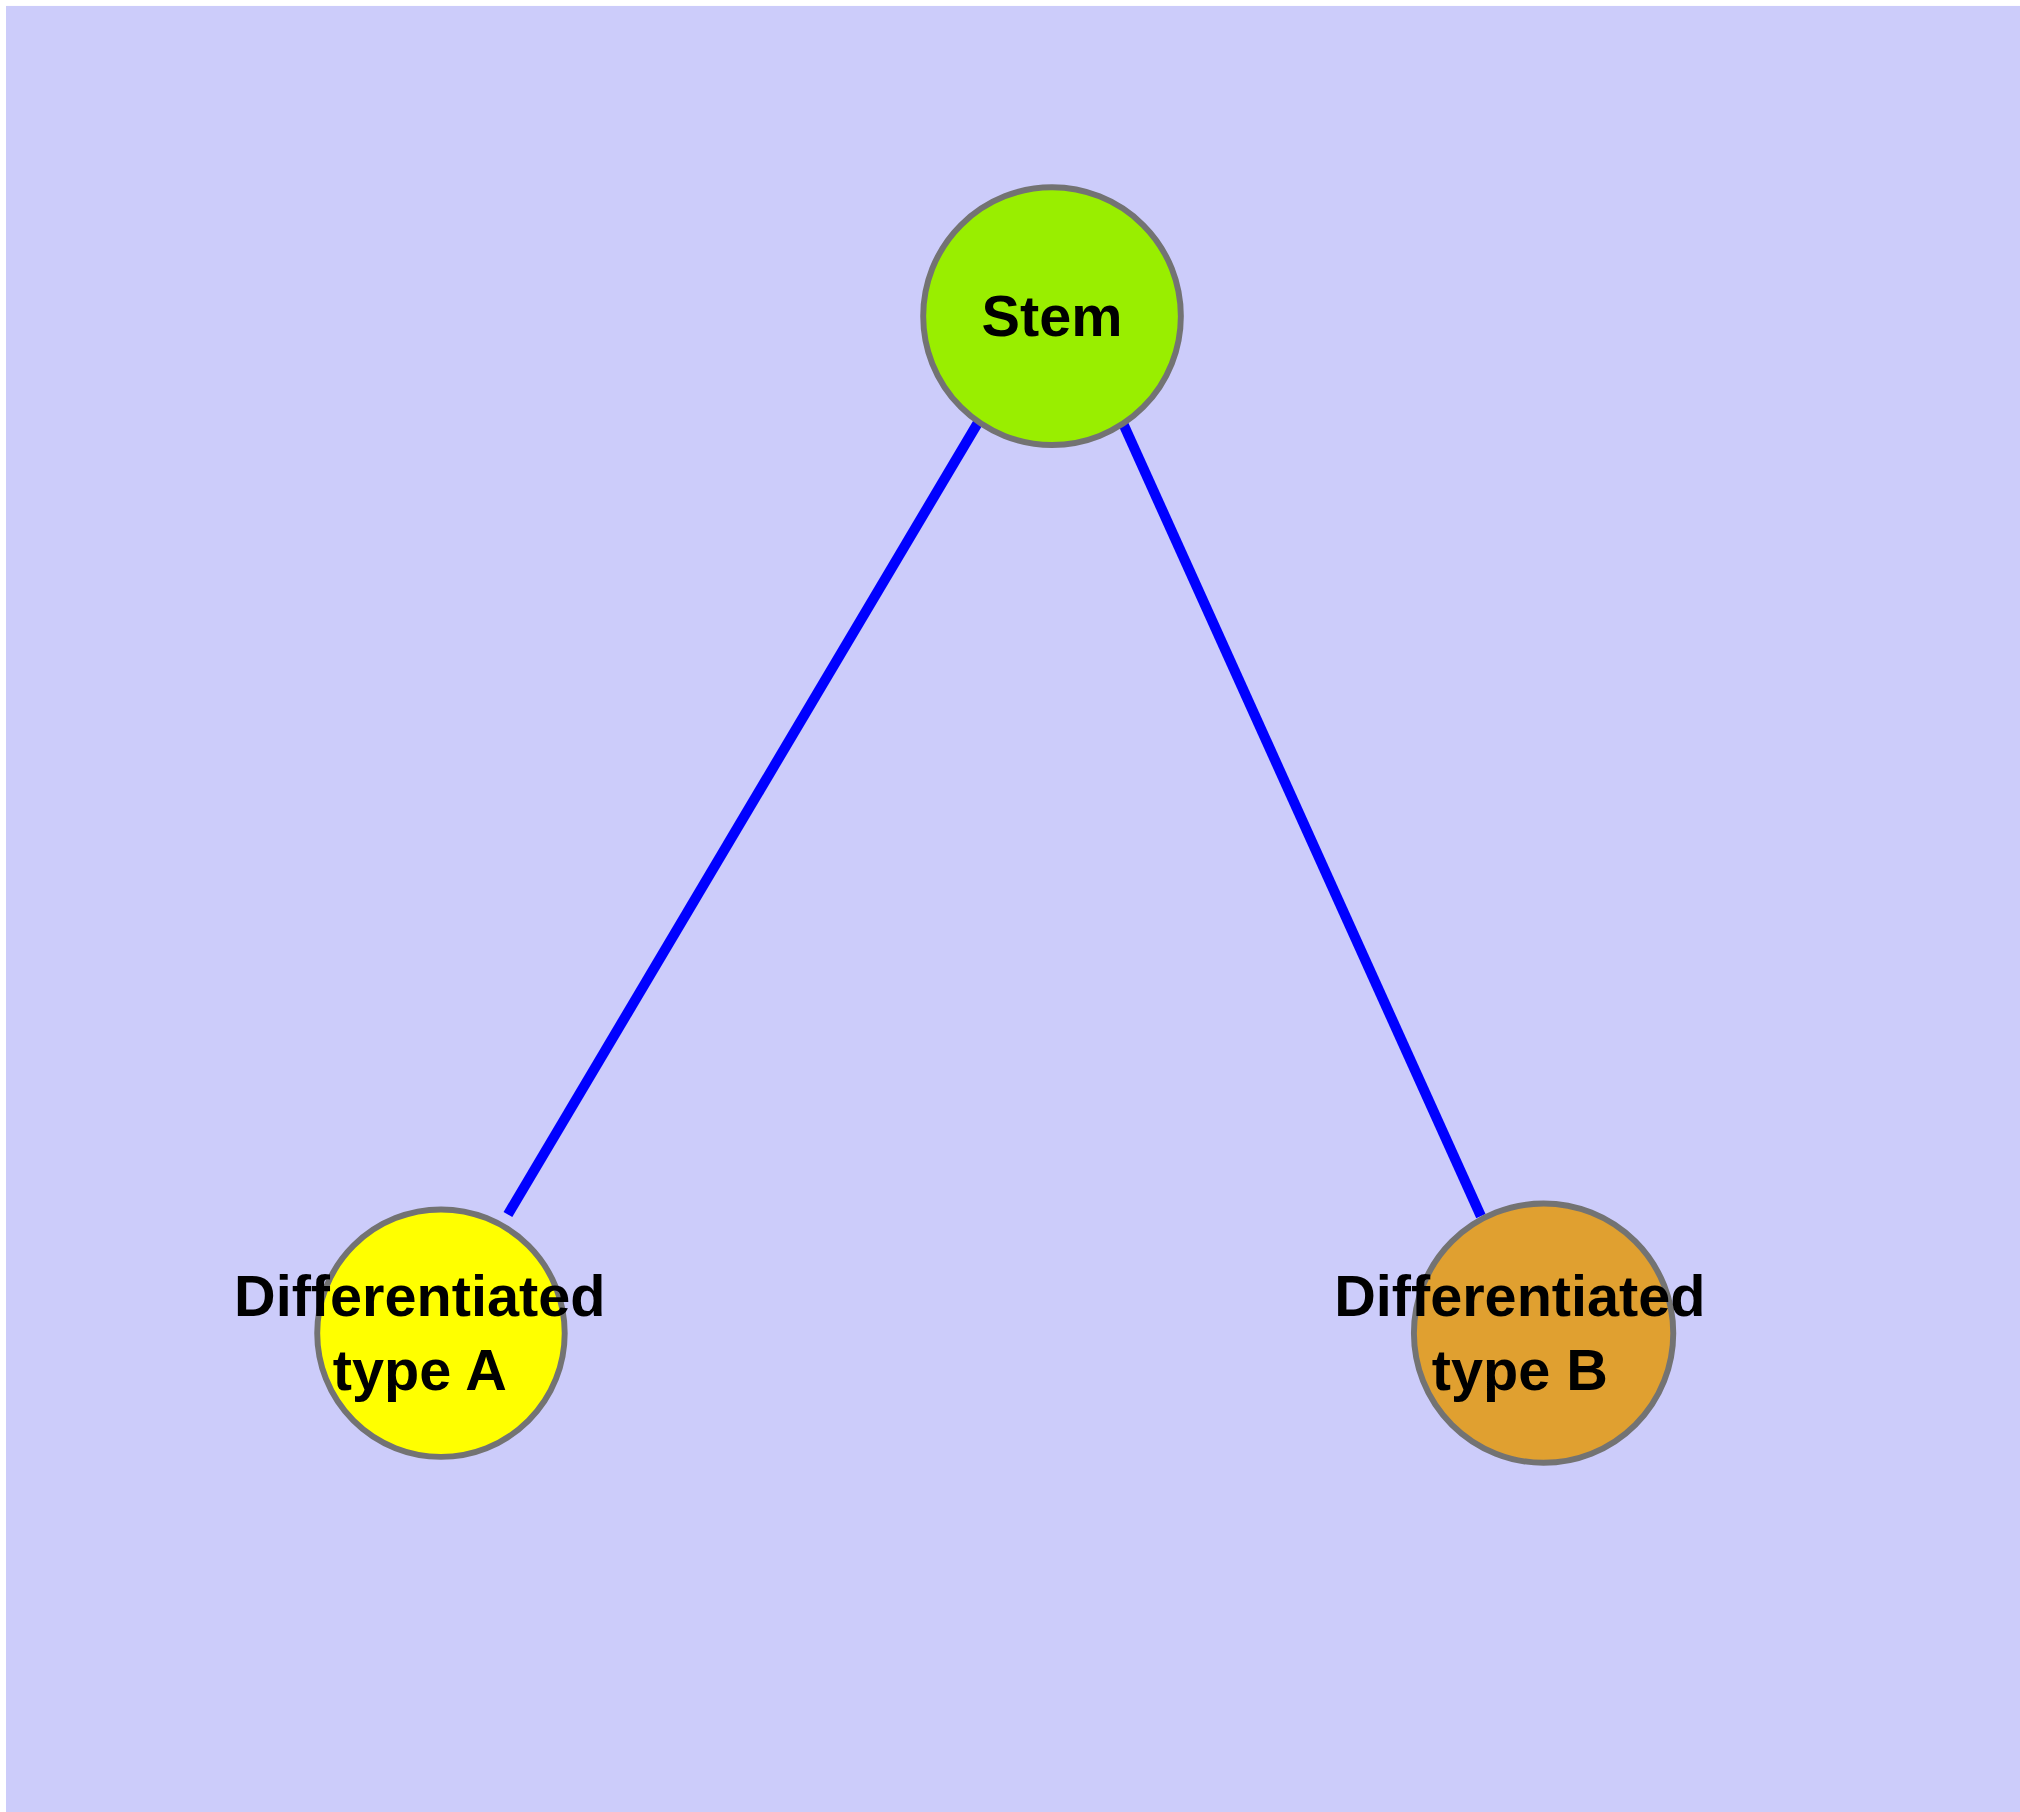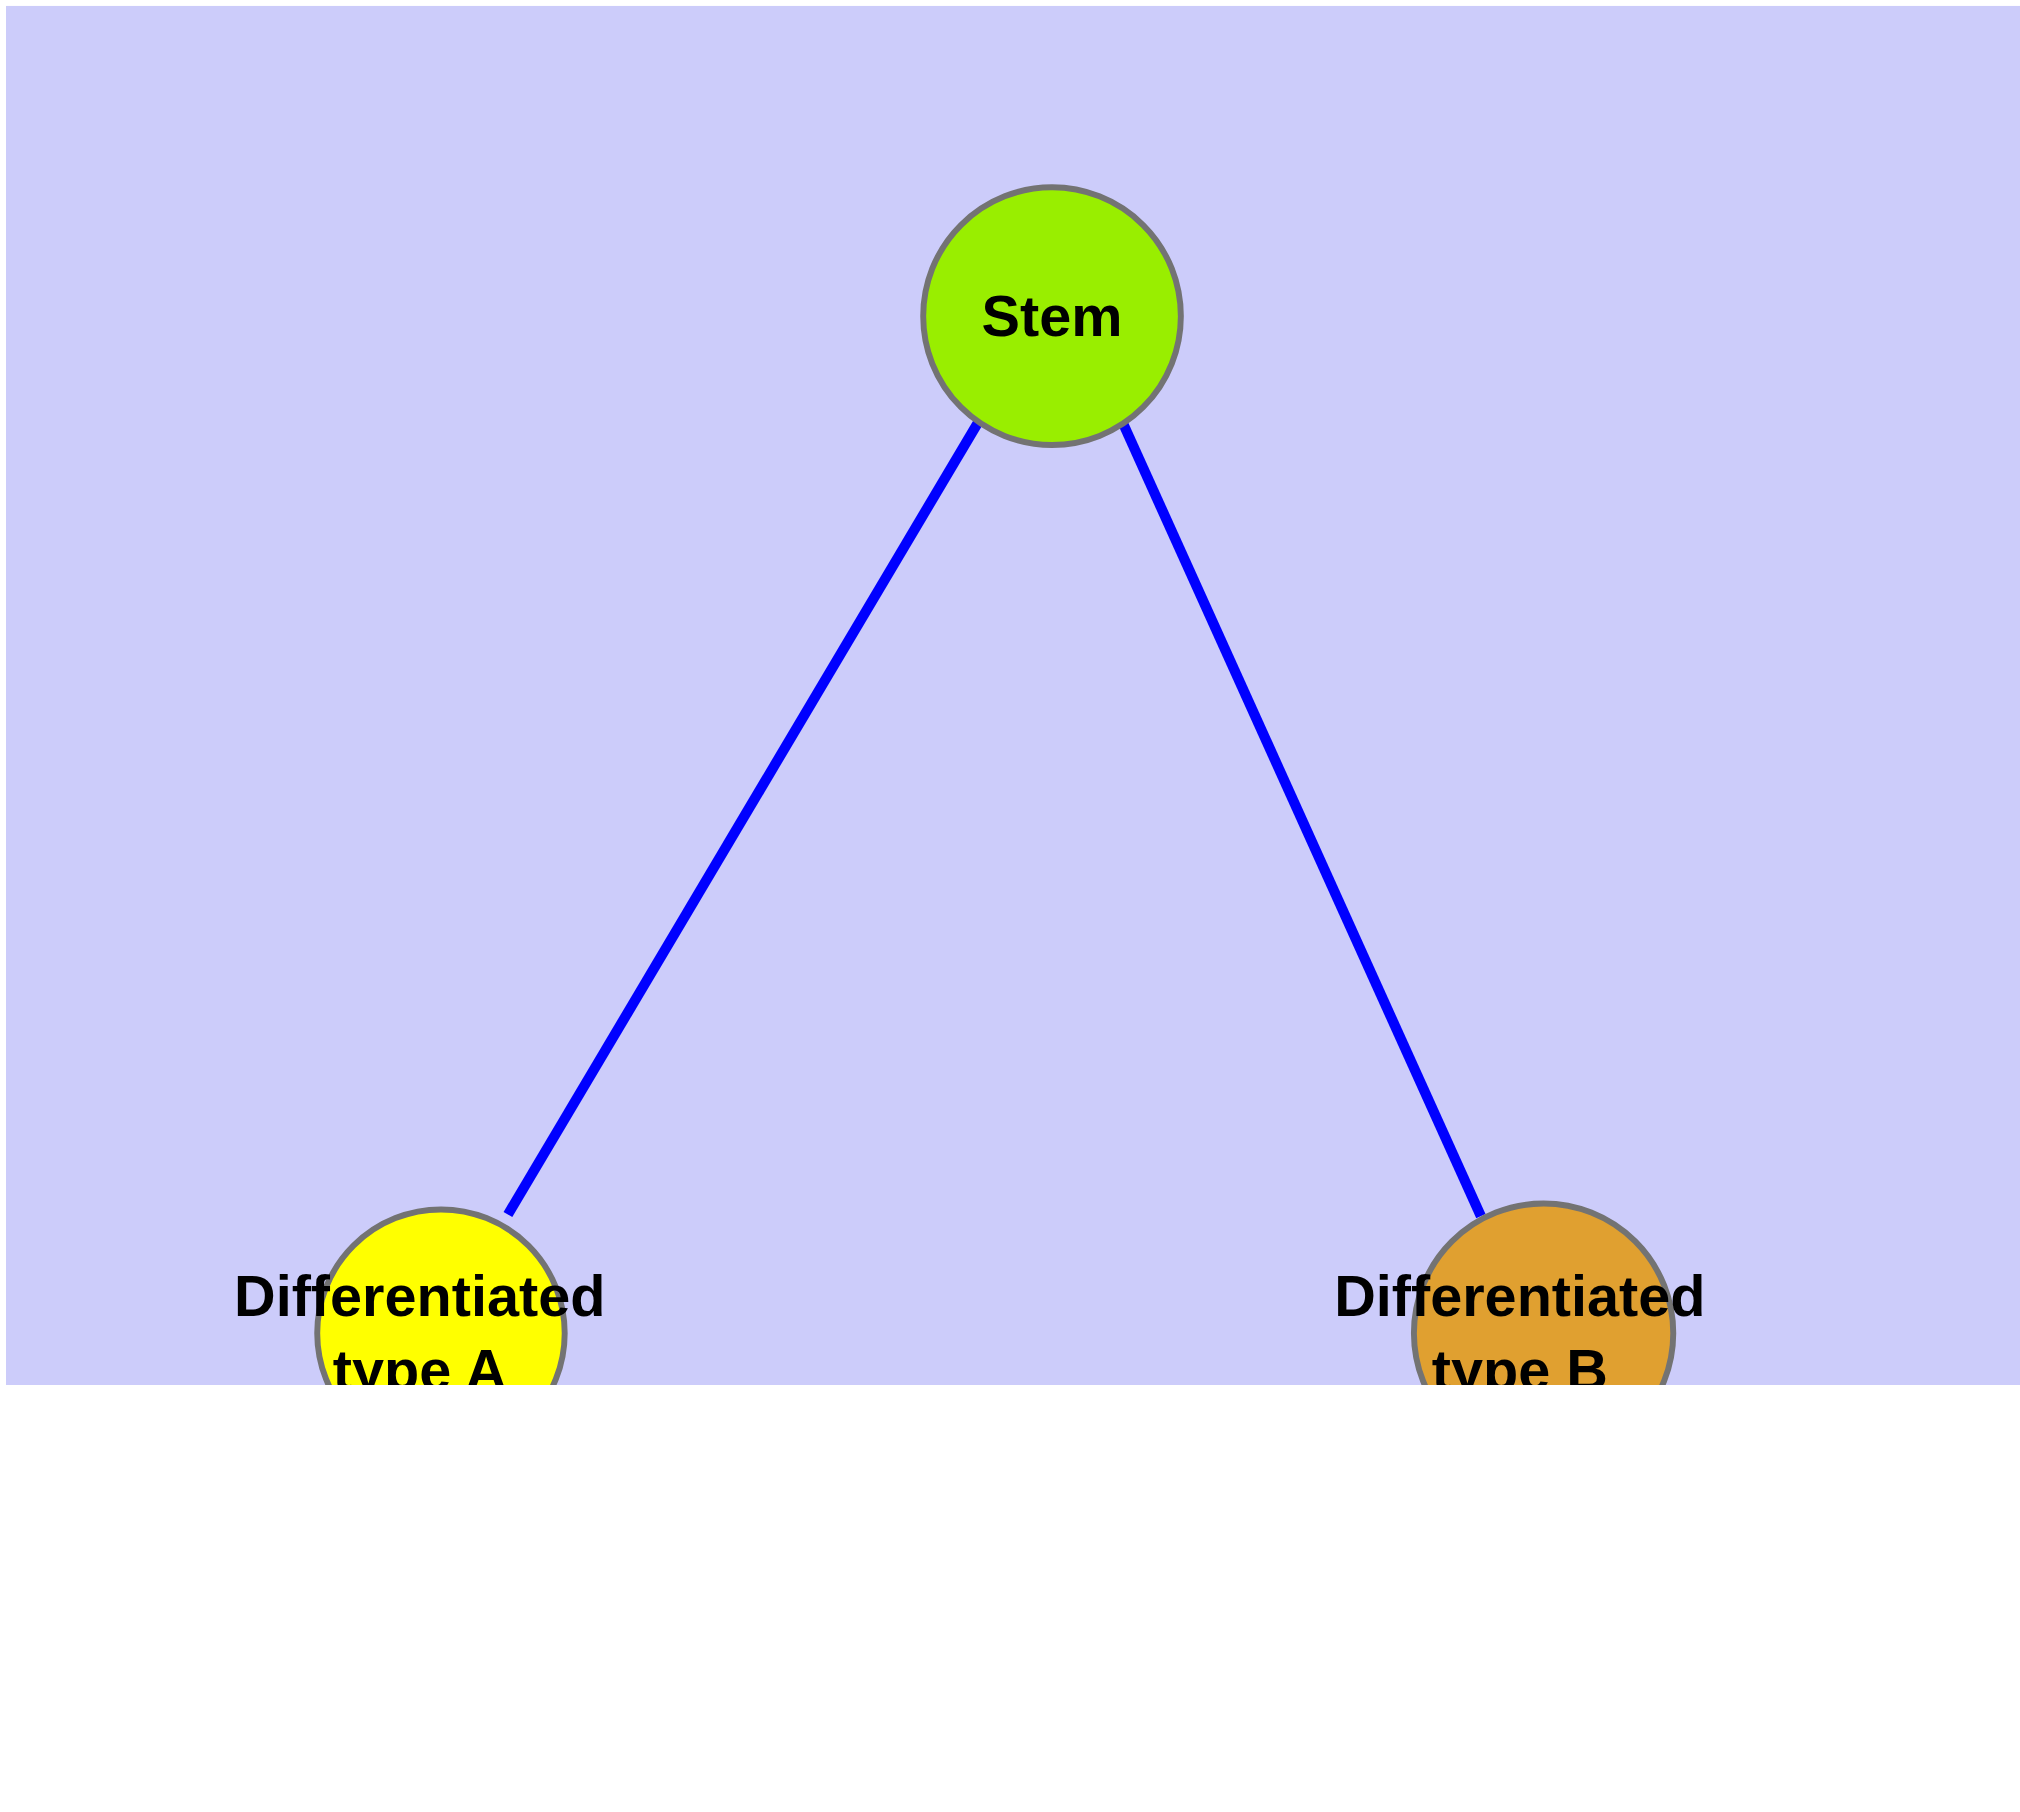--- a/index.html
+++ b/index.html
@@ -4,21 +4,21 @@
 <title>Cell Differentiation Graph</title>
 <style>
   html, body {
     margin: 0;
     padding: 0;
     background: #ffffff;
   }
   #canvas {
     position: relative;
     width: 2021px;
-    height: 1385px;
+    height: 1812px;
     background: #ffffff;
     overflow: hidden;
     font-family: "Liberation Sans", sans-serif;
   }
   #plot-area {
     position: absolute;
     left: 6px;
     top: 6px;
     width: 2015px;
     height: 1806px;

